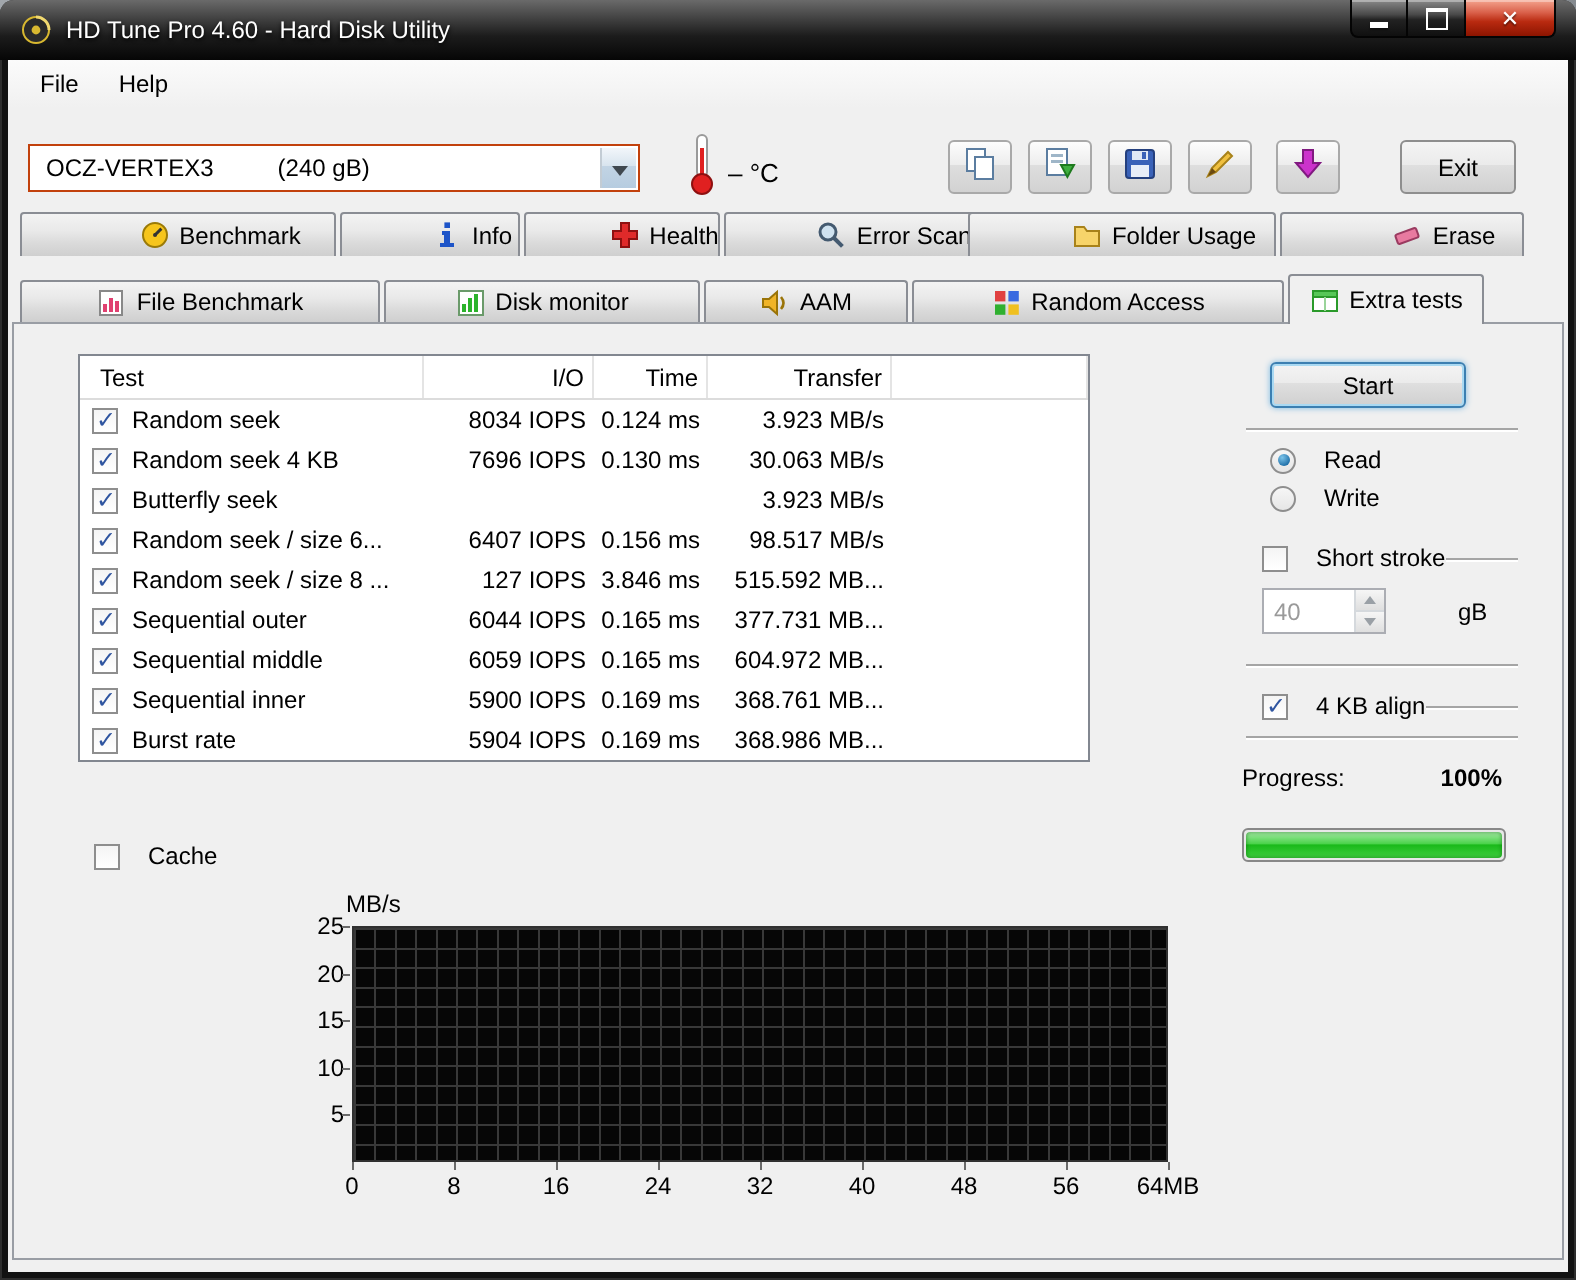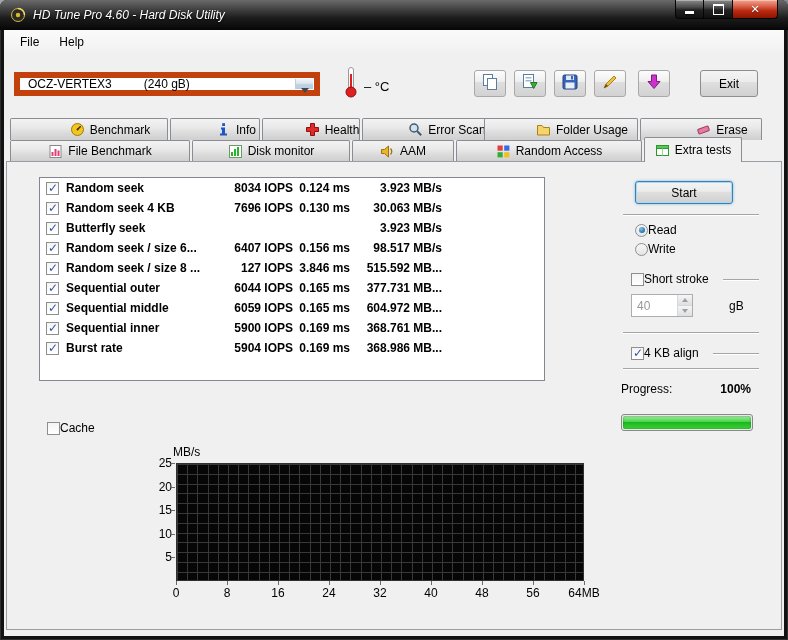--- a/index.html
+++ b/index.html
@@ -9,21 +9,21 @@
 
   .window{position:absolute;left:0;top:0;width:788px;height:640px;
     border-radius:7px 7px 0 0;overflow:hidden;background:#121212;
     box-shadow:inset 0 0 0 1px rgba(255,255,255,.12);}
 
   
   .titlebar{position:absolute;left:0;top:0;width:100%;height:30px;
     background:linear-gradient(180deg,#6a6a6a 0%,#3c3c3c 35%,#1c1c1c 60%,#060606 100%);
     display:flex;align-items:center;padding:0 10px;color:#fff;}
   .titlebar .app-icon{width:16px;height:16px;margin-right:7px;flex:0 0 auto;}
-  .titlebar .title-text{font-size:12px;text-shadow:0 1px 2px #000;white-space:nowrap;font-style:italic;}
+  .titlebar .title-text{font-size:12px;text-shadow:0 1px 2px #000;white-space:nowrap;}
   .win-controls{position:absolute;top:0;right:10px;display:flex;}
   .win-btn{height:19px;border:1px solid #040404;border-top:none;display:flex;
     align-items:center;justify-content:center;
     background:linear-gradient(180deg,#8a8a8a 0%,#4a4a4a 40%,#222 55%,#101010 100%);
     box-shadow:inset 0 1px 0 rgba(255,255,255,.35);}
   .win-btn.min{width:29px;border-radius:0 0 0 4px;}
   .win-btn.max{width:28px;border-left:none;border-right:none;}
   .win-btn.close{width:46px;border-radius:0 0 4px 0;
     background:linear-gradient(180deg,#f5a58f 0%,#d9604a 35%,#b92a10 60%,#8c1400 100%);}
   .win-btn.min::after{content:"";width:9px;height:3px;background:#fff;margin-top:7px;
@@ -34,21 +34,21 @@
 
   
   .content{position:absolute;left:4px;top:30px;width:780px;height:606px;background:#f0f0f0;}
 
   .menubar{position:absolute;left:0;top:0;width:100%;height:24px;
     background:linear-gradient(#fbfbfb,#f0f0f0);display:flex;align-items:center;padding-left:6px;}
   .menu-item{padding:3px 10px;color:#000;}
 
   
   .combo{position:absolute;left:10px;top:42px;width:306px;height:24px;background:#fff;
-    border:6px solid #c2410c;display:flex;align-items:center;padding-left:8px;}
+    border:1px solid #c2410c;display:flex;align-items:center;padding-left:8px;}
   .combo .cap{margin-left:32px;}
   .combo-arrow{position:absolute;right:1px;top:1px;bottom:1px;width:18px;
     background:linear-gradient(#f2f6fa,#d8e4ee 45%,#c2d4e4 46%,#b6cce0);
     border-left:1px solid #c3ccd4;display:flex;align-items:flex-start;justify-content:center;}
   .combo-arrow::after{content:"";border:4px solid transparent;border-top:5px solid #40484f;margin-top:9px;}
 
   .thermo{position:absolute;left:339px;top:36px;width:16px;height:32px;}
   .temp-label{position:absolute;left:360px;top:49px;font-size:13px;color:#000;}
 
   .tool-btn{position:absolute;top:40px;width:32px;height:27px;border:1px solid #a9a9a9;
@@ -61,53 +61,53 @@
     display:flex;align-items:center;justify-content:center;font-size:12px;}
   .exit-btn{position:absolute;left:696px;top:40px;width:58px;height:27px;}
   .start-btn{position:absolute;left:628px;top:19px;width:98px;height:23px;
     border-color:#3c7fb1;box-shadow:inset 0 0 0 1px #a9d9f2,0 0 3px #7ab8e0;}
 
   
   .tab{position:absolute;border:1px solid #8a8d94;border-bottom:none;border-radius:2px 2px 0 0;
     background:linear-gradient(#f3f3f3,#e9e9e9 40%,#dadada 70%,#cfcfcf);
     display:flex;align-items:center;justify-content:center;gap:5px;font-size:12px;color:#000;z-index:2;}
   .tab .ticon{width:15px;height:15px;display:inline-flex;flex:0 0 auto;}
-  .r1{top:88px;height:22px;padding-left:42px;}
+  .r1{top:76px;height:22px;padding-left:42px;}
   .r2{top:110px;height:21px;}
   .tab.active{top:107px;height:25px;background:#f0f0f0;z-index:5;}
   .t11{left:6px;width:158px}.t12{left:166px;width:90px}.t13{left:258px;width:98px}
   .t14{left:358px;width:128px}.t15{left:480px;width:154px}.t16{left:636px;width:122px}
   .t21{left:6px;width:180px}.t22{left:188px;width:158px}.t23{left:348px;width:102px}
   .t24{left:452px;width:186px}.t25{left:640px;width:98px}
 
   .tab-panel{position:absolute;left:2px;top:131px;width:776px;height:469px;
     background:#f0f0f0;border:1px solid #999da4;z-index:1;}
 
   
   .rtable{position:absolute;left:32px;top:15px;width:506px;height:204px;background:#fff;
     border:1px solid #828790;overflow:hidden;}
   .thead,.trow{display:grid;grid-template-columns:172px 85px 57px 92px 1fr;align-items:center;}
   .thead{height:22px;background:#fff;border-bottom:1px solid #dcdcdc;}
   .thead .tc{height:100%;display:flex;align-items:center;border-right:1px solid #e4e4e4;}
   .thead .tc.h-test{padding-left:10px;}
   .thead .tc.num{justify-content:flex-end;padding-right:4px;}
-  .trow{height:20px;font-weight:bold;}
+  .trow{height:20px;}
   .tc.name{display:flex;align-items:center;padding-left:6px;gap:7px;}
   .tc.num{text-align:right;padding-right:4px;}
 
   
   .checkbox{width:13px;height:13px;border:1px solid #8e8e8e;background:linear-gradient(#f4f4f4,#fff);
     display:inline-flex;align-items:center;justify-content:center;flex:0 0 auto;position:relative;}
   .checkbox.on::after{content:"\2713";color:#2f55a0;font-size:12px;font-weight:bold;line-height:1;
     position:absolute;top:-1px;left:1px;}
   .radio{width:13px;height:13px;border:1px solid #8e8e8e;border-radius:50%;
     background:linear-gradient(#f6f6f6,#e6e6e6);display:inline-flex;align-items:center;justify-content:center;flex:0 0 auto;}
   .radio.on::after{content:"";width:6px;height:6px;border-radius:50%;
     background:radial-gradient(circle at 35% 30%,#7cc4ea,#1f6fa8 75%);}
-  .ctl-row{position:absolute;display:flex;align-items:center;gap:0;color:#000;}
+  .ctl-row{position:absolute;display:flex;align-items:center;gap:14px;color:#000;}
 
   .sep{position:absolute;left:616px;width:136px;height:0;border-top:1px solid #a5a5a5;border-bottom:1px solid #fff;}
   .inline-line{position:absolute;height:0;border-top:1px solid #a5a5a5;border-bottom:1px solid #fff;}
 
   .spin{position:absolute;left:624px;top:132px;width:62px;height:23px;border:1px solid #abadb3;
     background:#fff;display:flex;}
   .spin-val{flex:1;color:#9a9a9a;display:flex;align-items:center;padding-left:5px;}
   .spin-btns{width:15px;display:flex;flex-direction:column;border-left:1px solid #d5d9dd;}
   .spin-btn{flex:1;display:flex;align-items:center;justify-content:center;
     background:linear-gradient(#f6f6f6,#dfdfdf);border-bottom:1px solid #d5d9dd;}
@@ -335,20 +335,27 @@
           <rect x="1.5" y="2.5" width="12" height="3" fill="#57c757" stroke="#2a9a2a"></rect>
           <line x1="7.5" y1="5.5" x2="7.5" y2="12.5" stroke="#9ad49a"></line>
         </svg>
       </span>
       <span>Extra tests</span>
     </div>
 
     <div class="tab-panel">
 
       <div class="rtable">
+        <div class="thead">
+          <div class="tc h-test">Test</div>
+          <div class="tc num">I/O</div>
+          <div class="tc num">Time</div>
+          <div class="tc num">Transfer</div>
+          <div class="tc"></div>
+        </div>
 
         <div class="trow">
           <div class="tc name">
               <span class="checkbox on"></span>
               <span>Random seek</span>
             </div>
           <div class="tc num">8034 IOPS</div>
           <div class="tc num">0.124 ms</div>
           <div class="tc num">3.923 MB/s</div>
           <div class="tc"></div>

